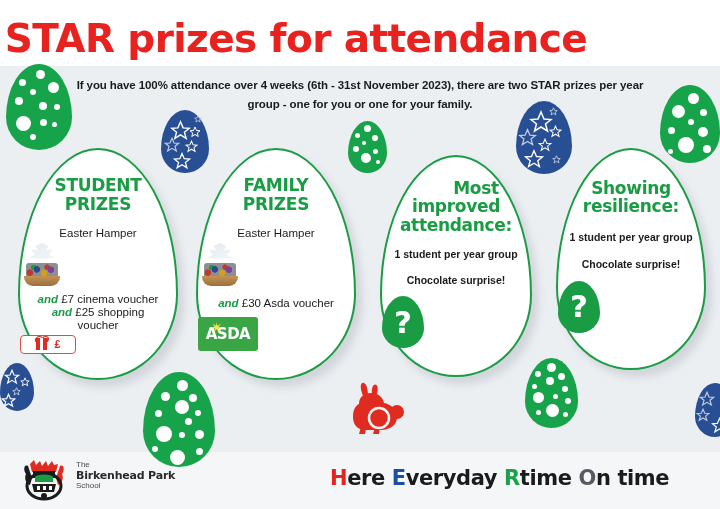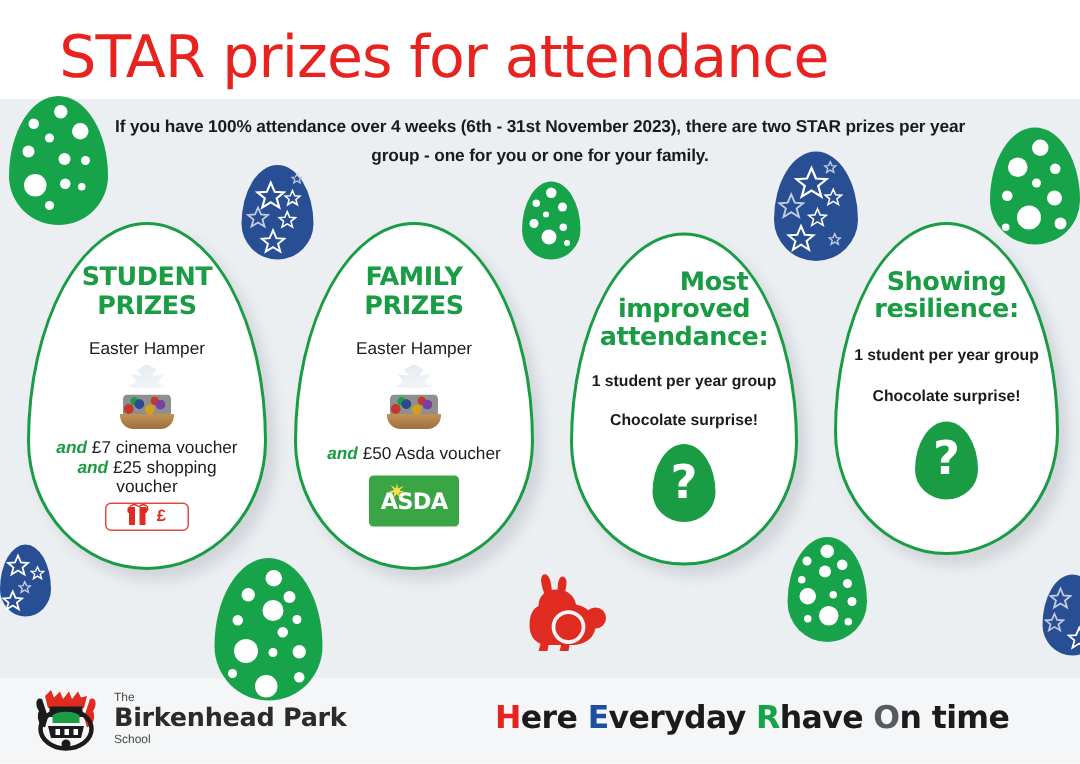--- a/index.html
+++ b/index.html
@@ -11,21 +11,21 @@
   .poster{position:relative;width:720px;height:509px;background:#ffffff;overflow:hidden;}
 
   
   .band-top{position:absolute;left:0;top:0;width:720px;height:66px;background:#ffffff;}
   .band-mid{position:absolute;left:0;top:66px;width:720px;height:386px;background:#eceff2;}
   .band-bot{position:absolute;left:0;top:452px;width:720px;height:57px;background:#f4f6f7;}
 
   
   .headline{
     position:absolute;left:0;top:16px;width:592px;text-align:center;
-    font-size:39px;font-weight:normal;color:#e8231f;letter-spacing:-0.6px;
+    font-size:39px;font-weight:bold;color:#e8231f;letter-spacing:-0.6px;
     font-family:"DejaVu Sans",sans-serif;
   }
   .subhead{
     position:absolute;left:60px;top:76px;width:600px;text-align:center;
     font-size:11.5px;font-weight:bold;color:#1b1b1b;line-height:1.65;
     letter-spacing:-0.1px;
   }
 
   
   .deco{position:absolute;}
@@ -38,21 +38,21 @@
   
   .prize-egg{
     position:absolute;
     background:#ffffff;
     border:2.2px solid #1a9c44;
     border-radius:50% 50% 50% 50% / 63% 63% 37% 37%;
     box-shadow:6px 7px 9px rgba(40,60,80,0.14);
     box-sizing:border-box;
   }
   .egg-inner{position:absolute;left:0;top:0;width:100%;height:100%;
-    display:flex;flex-direction:column;align-items:center;}
+    display:flex;flex-direction:column;}
   .etitle{
     color:#1a9c44;font-weight:bold;text-align:center;line-height:1.08;
     font-family:"DejaVu Sans",sans-serif;letter-spacing:-0.3px;
   }
   .eline{color:#1b1b1b;text-align:center;}
   .eital{color:#1a9c44;font-style:italic;font-weight:bold;}
 
   
   .hamper{position:relative;width:44px;height:44px;}
   .hamper .wrap{
@@ -106,21 +106,21 @@
     border-radius:50% 50% 50% 50% / 62% 62% 38% 38%;
     display:flex;align-items:center;justify-content:center;
   }
   .q-egg span{color:#fff;font-size:31px;font-weight:bold;line-height:1;
     font-family:"DejaVu Sans",sans-serif;}
 
   
   .crest{position:absolute;left:20px;top:458px;width:48px;height:44px;}
   .school-name{position:absolute;left:76px;top:461px;line-height:1.12;}
   .sn-the{font-size:8px;color:#4a4a4a;}
-  .sn-main{font-size:17px;font-weight:bold;color:#2b2b2b;letter-spacing:-0.2px;
+  .sn-main{font-size:11px;font-weight:bold;color:#2b2b2b;letter-spacing:-0.2px;
     font-family:"DejaVu Sans",sans-serif;}
   .sn-school{font-size:8px;color:#4a4a4a;}
 
   .tagline{
     position:absolute;left:330px;top:466px;width:370px;
     font-size:21px;font-weight:bold;letter-spacing:-0.4px;
     font-family:"DejaVu Sans",sans-serif;color:#1b1b1b;white-space:nowrap;
   }
   .t-h{color:#e8231f;}
   .t-e{color:#1d4f9e;}
@@ -322,21 +322,21 @@
     <div class="egg-inner" style="padding-top:26px;">
       <div class="etitle" style="font-size:17px;">FAMILY</div>
       <div class="etitle" style="font-size:17px;margin-top:1px;">PRIZES</div>
       <div class="eline" style="font-size:11.5px;margin-top:13px;">Easter Hamper</div>
       <div class="hamper" style="margin-top:4px;">
         <div class="wrap"></div>
           <div class="goods"></div>
           <div class="basket"></div>
       </div>
       <div class="eline" style="font-size:11.5px;margin-top:10px;">
-        <span class="eital">and</span><span> £50 Asda voucher</span>
+        <span class="eital">and</span><span> £30 Asda voucher</span>
       </div>
       <div class="asda" style="margin-top:8px;">
         <svg class="spark" viewBox="0 0 24 24">
             <polygon points="12,0 14,8 22,4 16,11 24,13 15,14 19,22 12,16 6,23 9,14 0,13 8,10 3,3 11,8" fill="#ffe14d"></polygon>
           </svg>
         <span class="word">ASDA</span>
       </div>
     </div>
   </div>
 
@@ -392,15 +392,15 @@
       <circle cx="24" cy="38" r="3" fill="#1b1b1b"></circle>
     </g>
   </svg>
 
   <div class="school-name">
     <div class="sn-the">The</div>
     <div class="sn-main">Birkenhead Park</div>
     <div class="sn-school">School</div>
   </div>
 
-  <div class="tagline"><span class="t-h">H</span><span>ere </span><span class="t-e">E</span><span>veryday </span><span class="t-r">R</span><span>have </span><span class="t-o">O</span><span>n time</span></div>
+  <div class="tagline"><span class="t-h">H</span><span>ere </span><span class="t-e">E</span><span>veryday </span><span class="t-r">R</span><span>time </span><span class="t-o">O</span><span>n time</span></div>
 
 </div>
 
 </body></html>

